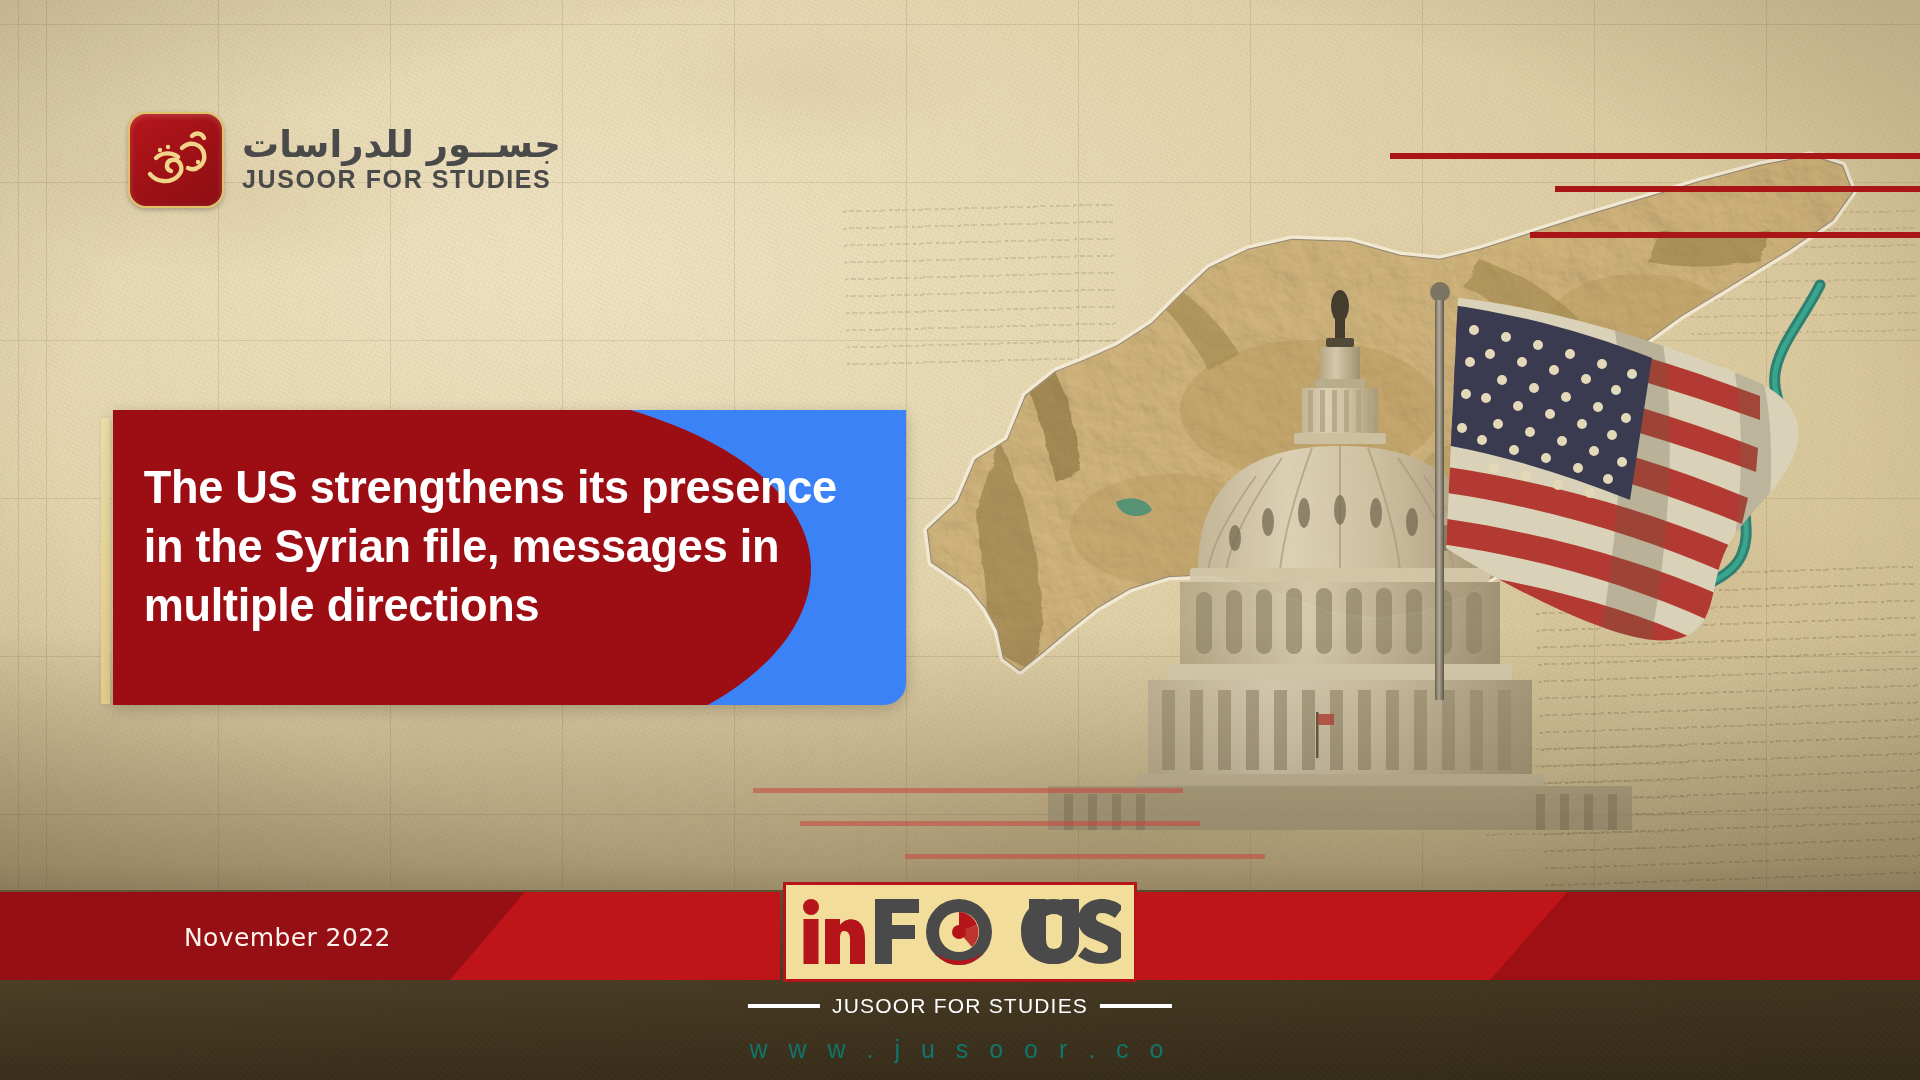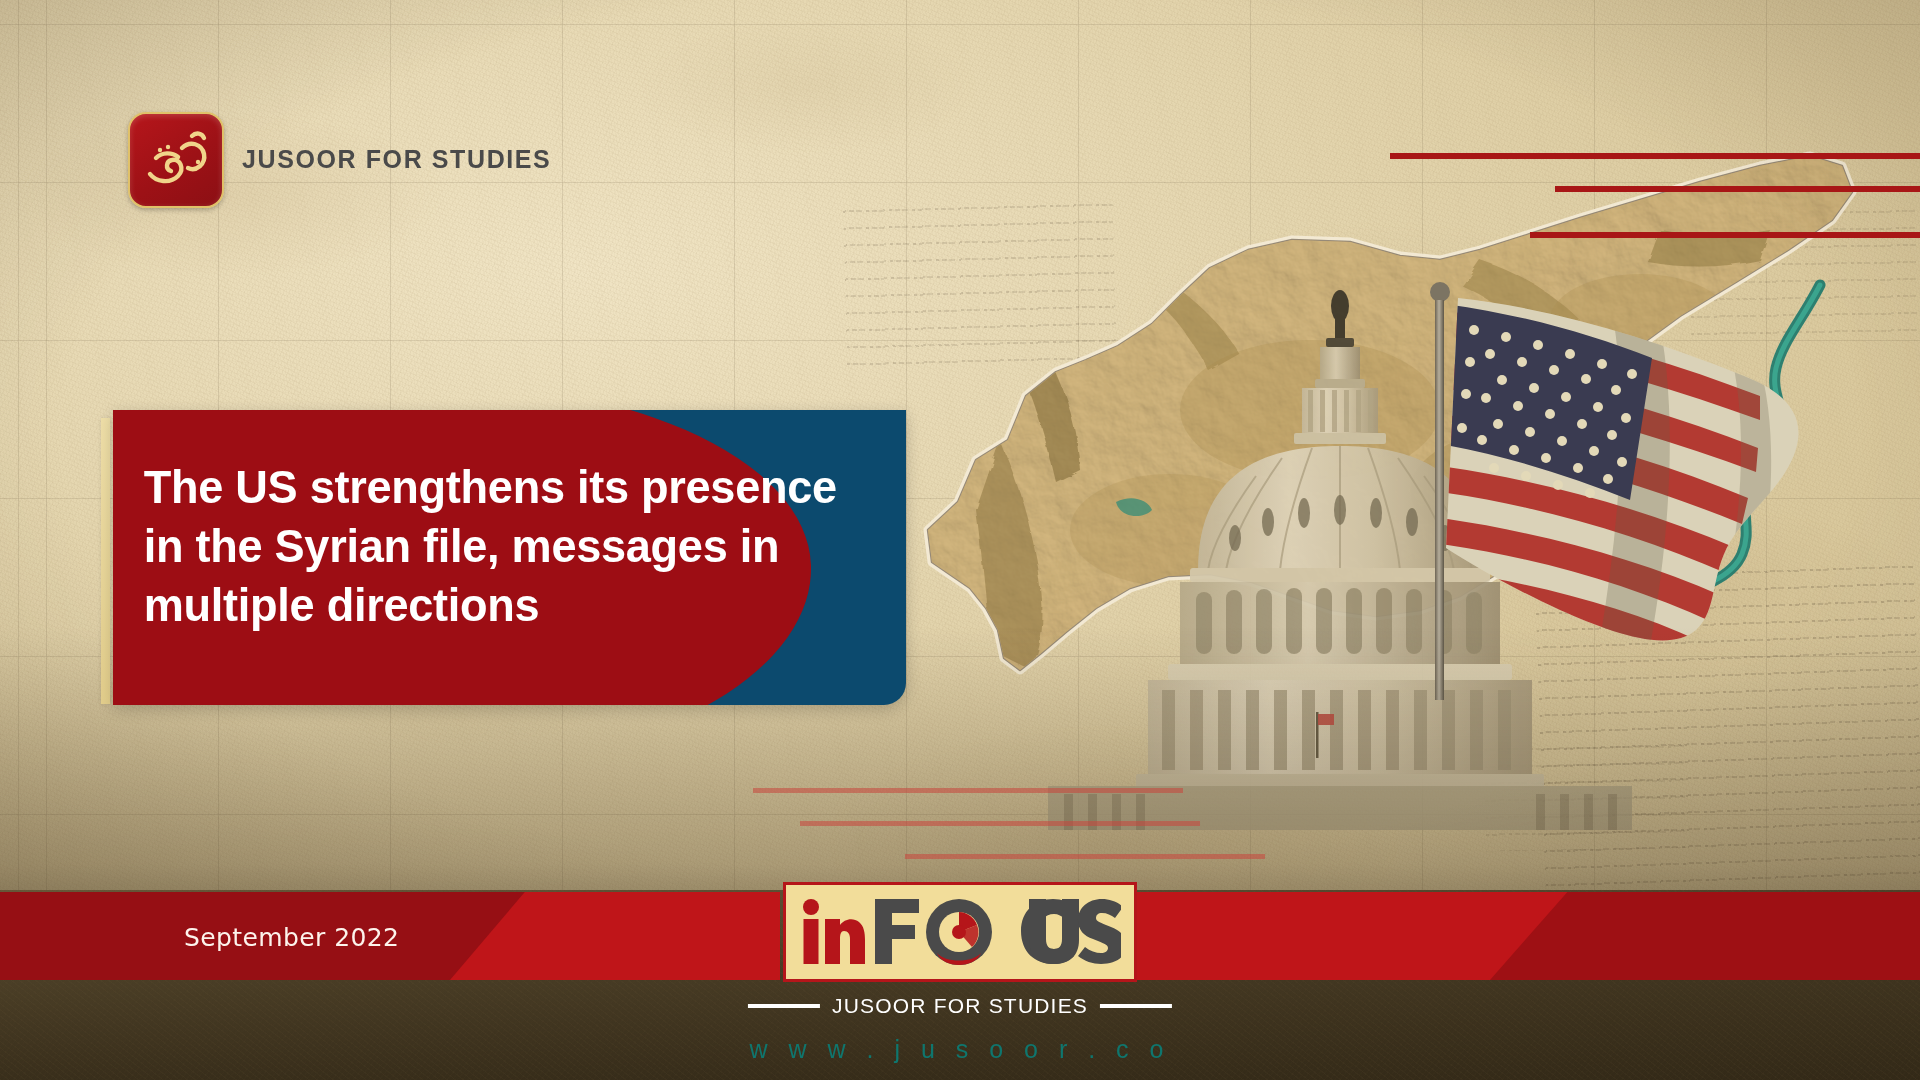--- a/index.html
+++ b/index.html
@@ -172,21 +172,21 @@
     height: 286px;
     background: linear-gradient(to bottom, #efdfa8, #e4cf8c);
     box-shadow: 0 0 4px rgba(0,0,0,.10);
   }
   .title-box {
     position: absolute;
     left: 113px;
     top: 410px;
     width: 793px;
     height: 295px;
-    background: #0c4a6e;
+    background: #3b82f6;
     border-bottom-right-radius: 22px;
     box-shadow: 0 4px 16px rgba(0,0,0,.20);
     overflow: hidden;
   }
   .title-box::after {
     content: "";
     position: absolute;
     left: -8%;
     top: -10%;
     width: 96%;
@@ -639,41 +639,42 @@
           <path d="M 62,22 C 66,18 72,19 74,24"></path>
         </g>
         <g fill="#f0d48a">
           <circle cx="30" cy="36" r="2.2"></circle>
           <circle cx="38" cy="33" r="2.2"></circle>
           <circle cx="68" cy="48" r="2.2"></circle>
         </g>
       </svg>
     </div>
     <div class="logo-text">
+      <div class="logo-ar">جســور للدراسات</div>
       <div class="logo-en">JUSOOR FOR STUDIES</div>
     </div>
   </div>
 
   <div class="title-rail"></div>
   <div class="title-box">
     <div class="title-text">
       <div>The US strengthens its presence</div>
       <div>in the Syrian file, messages in</div>
       <div>multiple directions</div>
     </div>
   </div>
 
   <div class="bottom-dark">
       <div class="spk"></div>
     </div>
 
   <div class="bar-left"></div>
   <div class="bar-right"></div>
 
-  <div class="bar-date">September 2022</div>
+  <div class="bar-date">November 2022</div>
 
   <div class="infocus-plate">
     <svg class="infocus-svg" viewBox="0 0 322 74" aria-hidden="true">
       <g fill="#b5151a">
 
         <circle cx="12" cy="12" r="8"></circle>
         <rect x="4.5" y="24" width="15" height="45"></rect>
 
         <path d="M 26,69 L 26,24 L 41,24 L 41,30 C 45,24 54,22 60,27 C 65,31 66,38 66,45 L 66,69 L 51,69 L 51,44
                  C 51,39 49,36 45,36 C 42,36 41,39 41,44 L 41,69 Z"></path>

